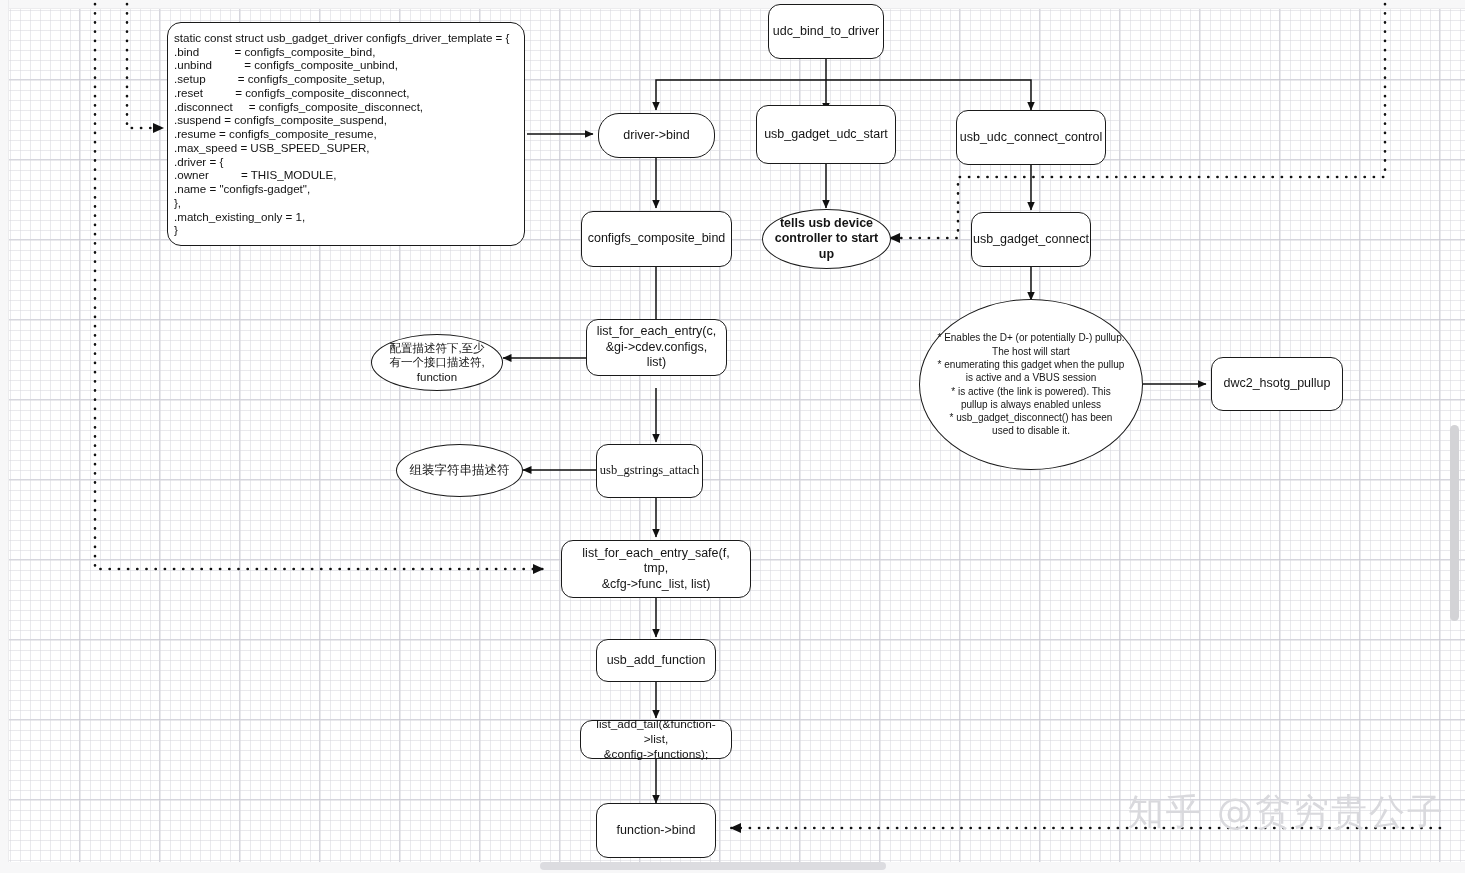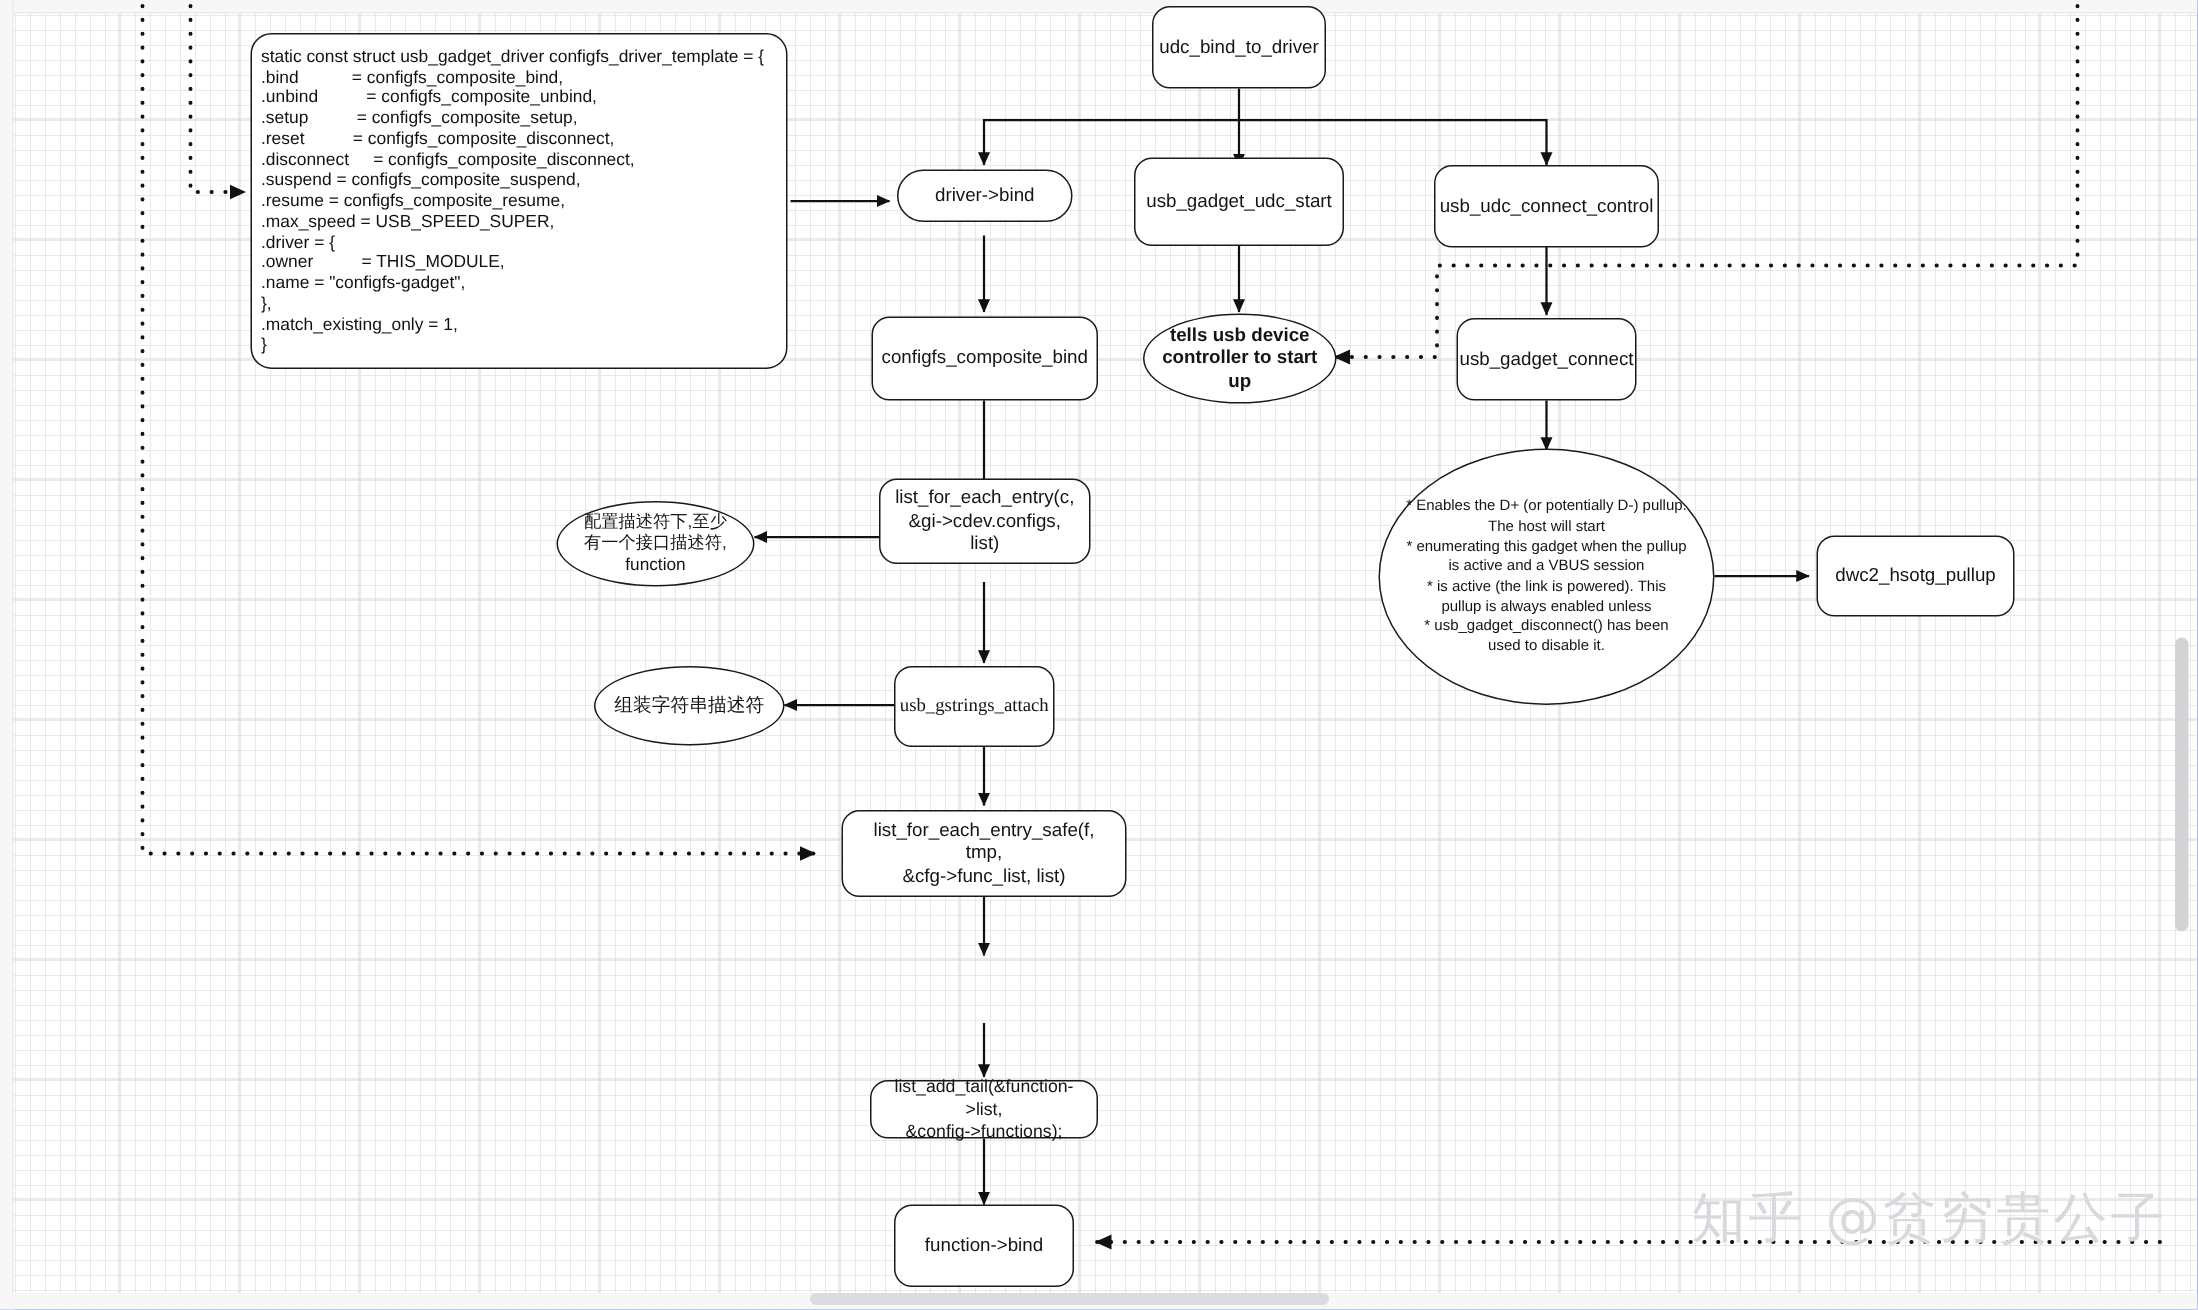--- a/index.html
+++ b/index.html
@@ -142,21 +142,21 @@
 .max_speed = USB_SPEED_SUPER,
 .driver = {
 .owner          = THIS_MODULE,
 .name = "configfs-gadget",
 },
 .match_existing_only = 1,
 }</div>
 
   <div class="node" style="left:768px;top:4px;width:116px;height:55px;">udc_bind_to_driver</div>
 
-  <div class="node" style="left:598px;top:113px;width:117px;height:35px;border-radius:21px;">driver-&gt;bind</div>
+  <div class="node" style="left:598px;top:113px;width:117px;height:45px;border-radius:21px;">driver-&gt;bind</div>
 
   <div class="node" style="left:756px;top:105px;width:140px;height:59px;">usb_gadget_udc_start</div>
 
   <div class="node" style="left:956px;top:110px;width:150px;height:55px;">usb_udc_connect_control</div>
 
   <div class="node" style="left:581px;top:211px;width:151px;height:56px;">configfs_composite_bind</div>
 
   <div class="ellipse" style="left:762px;top:209px;width:129px;height:60px;white-space:pre-line;font-weight:bold;">tells usb device
 controller to start up</div>
 
@@ -180,20 +180,21 @@
 
   <div class="node" style="left:1211px;top:357px;width:132px;height:54px;">dwc2_hsotg_pullup</div>
 
   <div class="node" style="left:596px;top:444px;width:107px;height:54px;font-family:Liberation Serif, serif;">usb_gstrings_attach</div>
 
   <div class="ellipse" style="left:396px;top:444px;width:127px;height:53px;">组装字符串描述符</div>
 
   <div class="node" style="left:561px;top:540px;width:190px;height:58px;white-space:pre-line;">list_for_each_entry_safe(f, tmp,
 &amp;cfg-&gt;func_list, list)</div>
 
+  <div class="node" style="left:596px;top:639px;width:120px;height:43px;">usb_add_function</div>
 
   <div class="node" style="left:580px;top:720px;width:152px;height:39px;white-space:pre-line;font-size:11.8px;">list_add_tail(&amp;function-&gt;list,
 &amp;config-&gt;functions);</div>
 
   <div class="node" style="left:596px;top:803px;width:120px;height:55px;">function-&gt;bind</div>
 
   <div class="wm">知乎 @贫穷贵公子</div>
 
   <div class="vsb"></div>
   <div class="hsb"></div>

